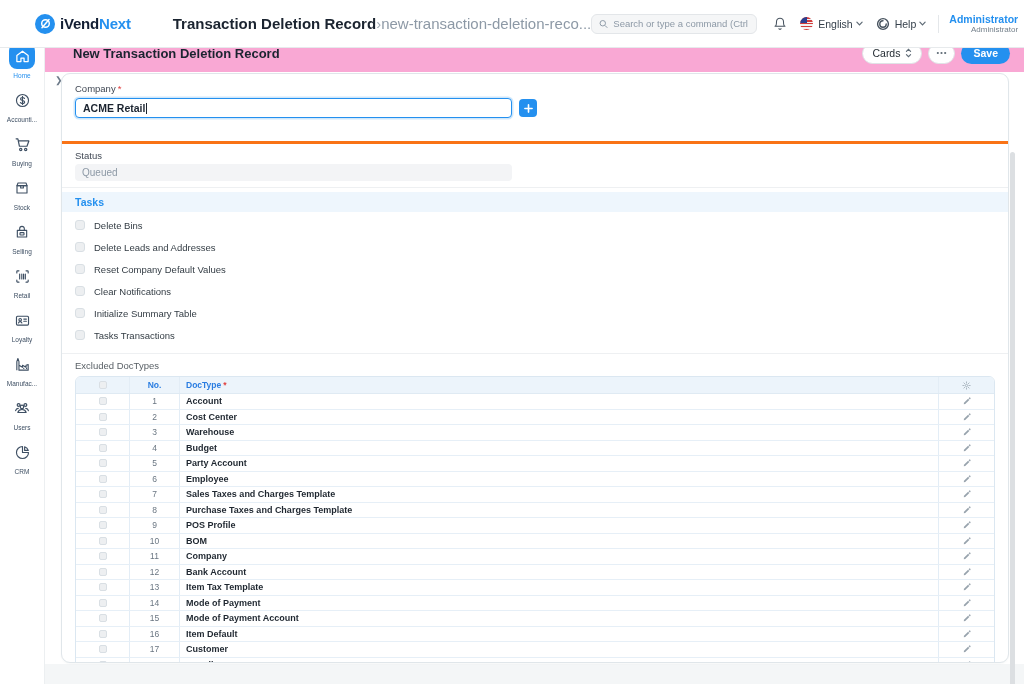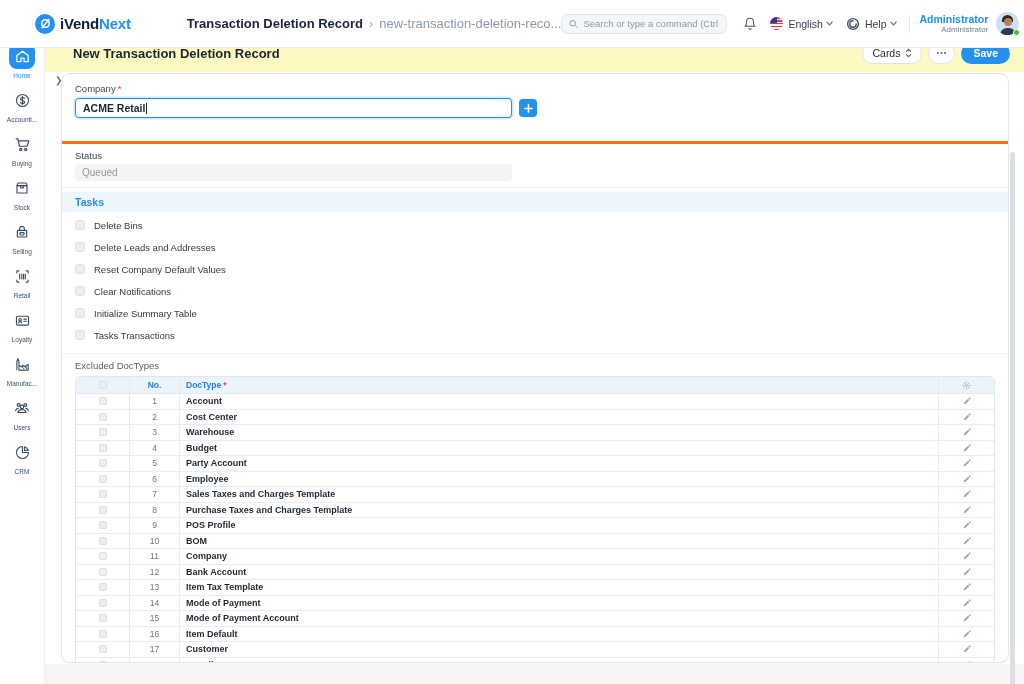--- a/index.html
+++ b/index.html
@@ -5,21 +5,21 @@
   * { margin:0; padding:0; box-sizing:border-box; }
   html,body { width:1024px; height:684px; font-family:"Liberation Sans", sans-serif; background:#fff; overflow:hidden; position:relative; }
 
   
   .topbar { position:absolute; top:0; left:0; right:0; height:48px; background:#fff; border-bottom:1px solid #e7eaec; display:flex; align-items:center; padding:0 12px 0 18px; z-index:10; }
   .appgrid { width:14px; height:14px; display:block; cursor:pointer; }
   .logo { display:flex; align-items:center; margin-left:17px; cursor:pointer; }
   .logo-mark { width:20px; height:20px; border-radius:50%; background:#2490ef; display:flex; align-items:center; justify-content:center; margin-right:5px; }
   .logo-text { font-size:15px; font-weight:800; color:#131e33; letter-spacing:-0.2px; }
   .logo-text .accent { color:#2490ef; }
-  .breadcrumb { margin-left:56px; font-size:13px; display:flex; align-items:center; gap:6px; white-space:nowrap; }
+  .breadcrumb { margin-left:42px; font-size:15px; display:flex; align-items:center; white-space:nowrap; }
   .bc-parent { color:#1b2430; font-weight:600; cursor:pointer; }
   .bc-sep { color:#a0aab4; }
   .bc-current { color:#8d99a6; }
   .topbar-right { margin-left:auto; display:flex; align-items:center; }
   .search-box { width:166px; height:20px; background:#f5f6f7; border:1px solid #e3e6e9; border-radius:6px; display:flex; align-items:center; gap:5px; padding:0 7px; }
   .search-box input { border:none; outline:none; background:transparent; font-size:9.5px; color:#8d99a6; width:100%; font-family:"Liberation Sans", sans-serif; }
   .search-box input::placeholder { color:#8d99a6; }
   .tb-icon { display:flex; align-items:center; color:#46525e; cursor:pointer; }
   .bell { margin-left:16px; }
   .flag { margin-left:13px; width:13px; height:13px; border-radius:50%; overflow:hidden; position:relative; background:repeating-linear-gradient(180deg,#d23b3b 0 1.5px,#f2f2f2 1.5px 3px); flex:none; }
@@ -40,21 +40,21 @@
 
   
   .sidebar { position:absolute; top:34px; left:0; bottom:0; width:45px; background:#fff; border-right:1px solid #eceff1; display:flex; flex-direction:column; align-items:center; padding-top:9px; z-index:5; }
   .sb-item { display:flex; flex-direction:column; align-items:center; margin-bottom:8px; cursor:pointer; width:45px; }
   .sb-icon { width:26px; height:26px; display:flex; align-items:center; justify-content:center; color:#3e4f63; border-radius:8px; }
   .sb-item.active .sb-icon { background:#2490ef; color:#fff; }
   .sb-label { font-size:6.5px; color:#3e4f63; margin-top:3px; max-width:44px; text-align:center; white-space:nowrap; }
   .sb-item.active .sb-label { color:#2490ef; }
 
   
-  .page-head { position:absolute; top:34px; left:45px; right:0; height:38px; background:#fef9c3; display:flex; align-items:center; padding:0 14px 0 28px; z-index:4; }
+  .page-head { position:absolute; top:34px; left:45px; right:0; height:38px; background:#f9a8d4; display:flex; align-items:center; padding:0 14px 0 28px; z-index:4; }
   .page-title { font-size:13px; font-weight:700; color:#1b2430; }
   .head-actions { margin-left:auto; display:flex; align-items:center; gap:6px; }
   .pill { height:21px; border:1px solid #dfe3e6; background:#fff; border-radius:10.5px; display:flex; align-items:center; padding:0 9px; font-size:10.5px; color:#1f272e; gap:5px; cursor:pointer; }
   .pill-ellipsis { padding:0 7px; }
   .btn-save { height:21px; border:none; background:#2490ef; color:#fff; font-weight:700; font-size:10.5px; border-radius:10.5px; padding:0 12px; cursor:pointer; font-family:"Liberation Sans", sans-serif; }
 
   
   .content { position:absolute; top:72px; left:45px; right:0; bottom:0; background:#fff; }
   .below-card { position:absolute; left:0; right:0; top:592px; bottom:0; background:#f4f6f7; }
   .collapse-chevron { position:absolute; left:10px; top:3px; font-size:9px; color:#6c7a89; cursor:pointer; }

